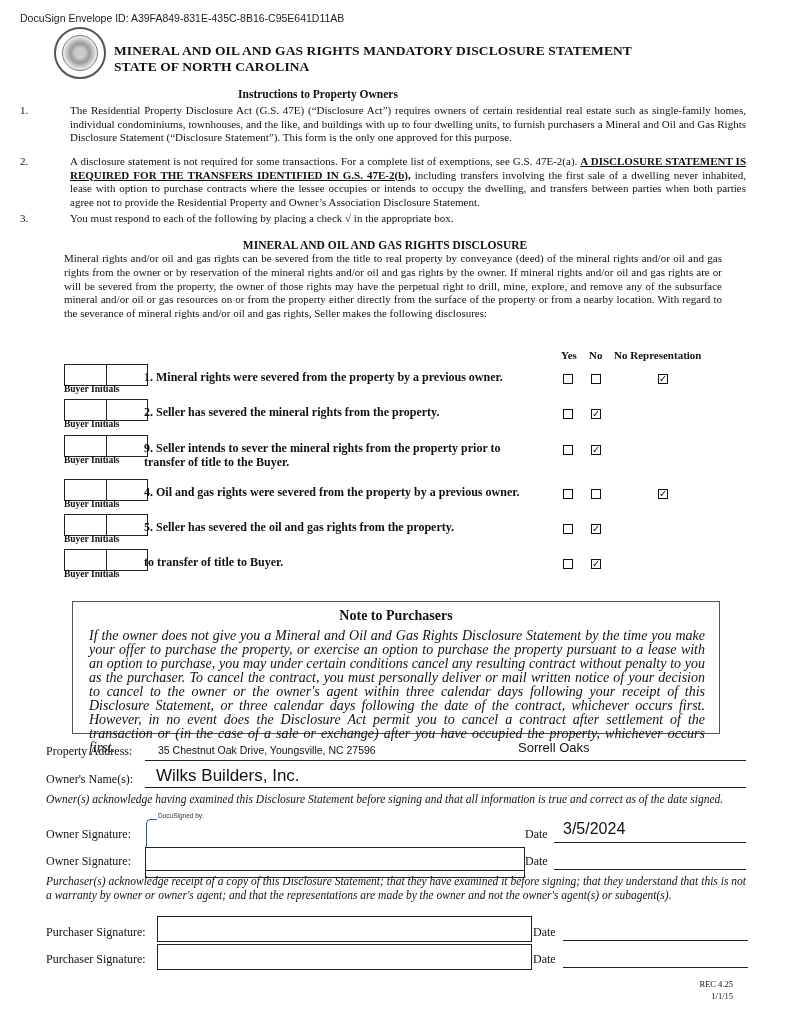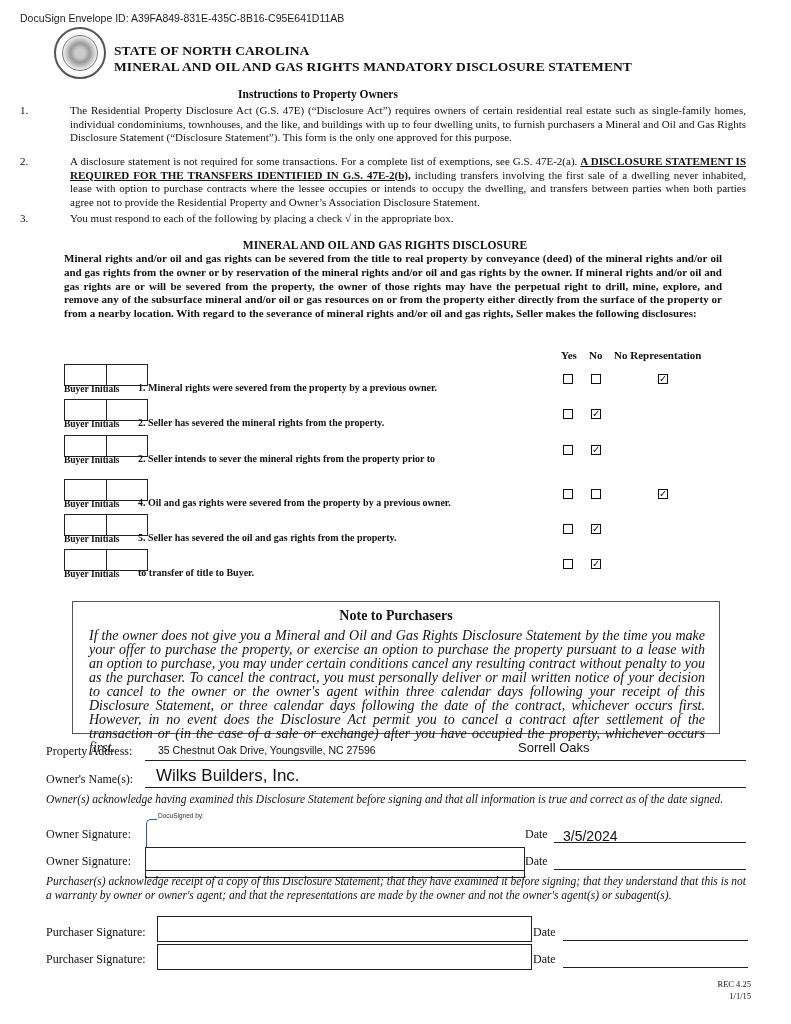--- a/index.html
+++ b/index.html
@@ -8,50 +8,50 @@
   .envelope { left: 20px; top: 12px; font-family: "Liberation Sans", sans-serif; font-size: 10.5px; color: #222; }
   .seal { left: 54px; top: 27px; width: 52px; height: 52px; border-radius: 50%; border: 2px solid #555; box-sizing: border-box; display:flex; align-items:center; justify-content:center; }
   .seal-inner { width: 34px; height: 34px; border-radius: 50%; border: 1px solid #777; background: radial-gradient(circle, #ccc 20%, #999 40%, #eee 70%); }
   .title { left: 114px; top: 43px; font-weight: bold; font-size: 13.5px; line-height: 16px; letter-spacing: 0.1px; }
   .instr-head { left: 0; width: 636px; top: 88px; text-align: center; font-weight: bold; font-size: 11.5px; }
   .para { font-size: 11px; line-height: 13.6px; text-align: justify; }
   .num { font-size: 11px; }
   .li-num { left: 20px; }
   .li-text { left: 70px; width: 676px; }
   .sec-head { left: 0; width: 770px; top: 239px; text-align: center; font-size: 11.5px; font-weight: bold; }
-  .sec-body { left: 64px; width: 658px; top: 252px; font-weight: bold; font-size: 11px; line-height: 13.8px; text-align: justify; }
+  .sec-body { left: 64px; width: 658px; top: 252px; font-weight: normal; font-size: 11px; line-height: 13.8px; text-align: justify; }
   .col-head { top: 349px; font-weight: bold; font-size: 11px; }
   .initials { left: 64px; width: 84px; height: 22px; border: 1px solid #222; box-sizing: border-box; display: flex; }
   .initials .half { flex: 1; border-right: 1px solid #222; }
   .initials .half:last-child { border-right: none; }
   .initials-label { left: 64px; width: 84px; text-align: left; font-weight: bold; font-size: 9.5px; }
-  .q-text { left: 138px; width: 400px; font-weight: bold; font-size: 10px; line-height: 14px; margin-top: 11px; }
+  .q-text { left: 144px; width: 400px; font-weight: bold; font-size: 12px; line-height: 14px; }
   .cb { width: 10px; height: 10px; border: 1.3px solid #111; box-sizing: border-box; font-size: 10px; line-height: 8px; text-align: center; font-family: "DejaVu Sans", sans-serif; }
   .note { left: 72px; top: 601px; width: 648px; height: 133px; border: 1.3px solid #555; box-sizing: border-box; }
   .note-title { left: 0; width: 100%; top: 6px; text-align: center; font-weight: bold; font-size: 14px; }
   .note-body { left: 16px; width: 616px; top: 27px; font-size: 14px; line-height: 14px; text-align: justify; font-style: italic; }
   .lbl { font-size: 12px; }
   .fill { font-family: "Liberation Sans", sans-serif; }
   .line { border-bottom: 1px solid #222; height: 0; }
   .sigbox { border: 1.5px solid #222; box-sizing: border-box; background: #fff; }
   .italic { font-style: italic; font-size: 11.5px; line-height: 13.5px; text-align: justify; }
-  .footer { right: 40px; font-size: 8.5px; text-align: right; line-height: 12px; margin-left: 15px; }
+  .footer { right: 58px; font-size: 8.5px; text-align: right; line-height: 12px; margin-left: 15px; }
   .u { text-decoration: underline; font-weight: bold; }
 </style>
 </head>
 <body>
 
 <div class="abs envelope">DocuSign Envelope ID: A39FA849-831E-435C-8B16-C95E641D11AB</div>
 
 <div class="abs seal">
     <div class="seal-inner"></div>
   </div>
 <div class="abs title">
+  <div>MINERAL AND OIL AND GAS RIGHTS MANDATORY DISCLOSURE STATEMENT</div>
   <div>STATE OF NORTH CAROLINA</div>
-  <div>MINERAL AND OIL AND GAS RIGHTS MANDATORY DISCLOSURE STATEMENT</div>
 </div>
 
 <div class="abs instr-head">Instructions to Property Owners</div>
 
 <div class="abs num li-num" style="top:104px">1.</div>
 <div class="abs para li-text" style="top:104px">The Residential Property Disclosure Act (G.S. 47E) (“Disclosure Act”) requires owners of certain residential real estate such as single-family homes, individual condominiums, townhouses, and the like, and buildings with up to four dwelling units, to furnish purchasers a Mineral and Oil and Gas Rights Disclosure Statement (“Disclosure Statement”). This form is the only one approved for this purpose.</div>
 
 <div class="abs num li-num" style="top:155px">2.</div>
 <div class="abs para li-text" style="top:155px"><span>A disclosure statement is not required for some transactions. For a complete list of exemptions, see G.S. 47E-2(a). </span><span class="u">A DISCLOSURE STATEMENT IS REQUIRED FOR THE TRANSFERS IDENTIFIED IN  G.S. 47E-2(b),</span><span> including transfers involving the first sale of a dwelling never inhabited, lease with option to purchase contracts where the lessee occupies or intends to occupy the dwelling, and transfers between parties when both parties agree not to provide the Residential Property and Owner’s Association Disclosure Statement.</span></div>
 
@@ -86,21 +86,22 @@
       <div>2. Seller has severed the mineral rights from the property.</div>
     </div>
     <div class="abs cb" style="left:563px; top:409px"></div>
     <div class="abs cb" style="left:591px; top:409px">✓</div>
     <div class="abs initials" style="top:435px">
       <div class="half"></div>
       <div class="half"></div>
     </div>
     <div class="abs initials-label" style="top:455px">Buyer Initials</div>
     <div class="abs q-text" style="top:441px">
-      <div>2. Seller intends to sever the mineral rights from the property prior to</div>
+      <div>9. Seller intends to sever the mineral rights from the property prior to</div>
+      <div>transfer of title to the Buyer.</div>
     </div>
     <div class="abs cb" style="left:563px; top:445px"></div>
     <div class="abs cb" style="left:591px; top:445px">✓</div>
     <div class="abs initials" style="top:479px">
       <div class="half"></div>
       <div class="half"></div>
     </div>
     <div class="abs initials-label" style="top:499px">Buyer Initials</div>
     <div class="abs q-text" style="top:485px">
       <div>4. Oil and gas rights were severed from the property by a previous owner.</div>
@@ -148,21 +149,21 @@
 
 <div class="abs lbl" style="left:46px; top:827px;">Owner Signature:</div>
 <div class="abs sigbox" style="left:145px; top:854px; width:380px; height:24px;">
   <div class="abs" style="left:24px; top:1px; font-family:'DejaVu Serif',serif; font-style:italic; font-size:14px; letter-spacing:-0.5px;">Neil Wilks</div>
 </div>
 <div class="abs" style="left:146px; top:819px; width:10px; height:36px; border-left:1.5px solid #2a5aa8; border-top:1.5px solid #2a5aa8; border-bottom:1.5px solid #2a5aa8; border-radius:5px 0 0 5px;"></div>
 <div class="abs fill" style="left:158px; top:812px; font-size:6.5px; color:#333;">DocuSigned by:</div>
 <div class="abs fill" style="left:158px; top:850px; font-size:6.5px; color:#333;">6E176D2D25DC40C...</div>
 <div class="abs lbl" style="left:525px; top:827px;">Date</div>
 <div class="abs line" style="left:554px; top:842px; width:192px;"></div>
-<div class="abs fill" style="left:563px; top:820px; font-size:14px;margin-top:8px;">3/5/2024</div>
+<div class="abs fill" style="left:563px; top:820px; font-size:16px;">3/5/2024</div>
 
 <div class="abs lbl" style="left:46px; top:854px;">Owner Signature:</div>
 <div class="abs sigbox" style="left:145px; top:847px; width:380px; height:24px;"></div>
 <div class="abs lbl" style="left:525px; top:854px;">Date</div>
 <div class="abs line" style="left:554px; top:869px; width:192px;"></div>
 
 <div class="abs italic" style="left:46px; top:875px; width:700px;">Purchaser(s) acknowledge receipt of a copy of this Disclosure Statement; that they have examined it before signing; that they understand that this is not a warranty by owner or owner's agent; and that the representations are made by the owner and not the owner's agent(s) or subagent(s).</div>
 
 <div class="abs lbl" style="left:46px; top:925px;">Purchaser Signature:</div>
 <div class="abs sigbox" style="left:157px; top:916px; width:375px; height:26px;"></div>

